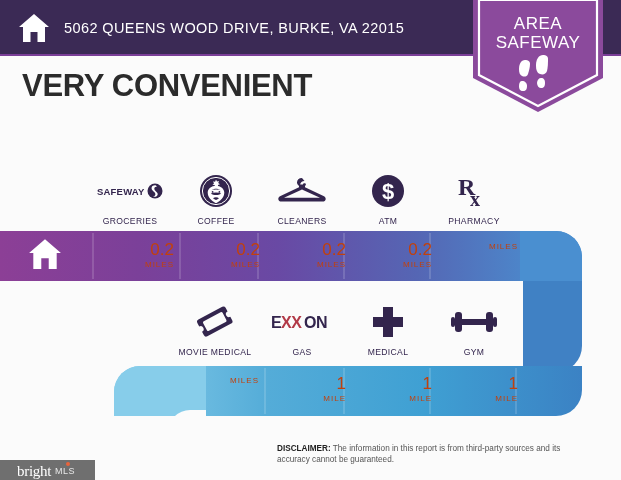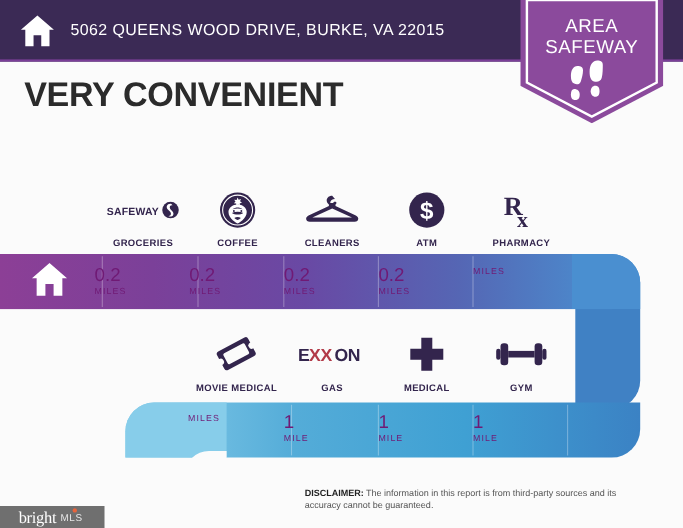--- a/index.html
+++ b/index.html
@@ -48,27 +48,27 @@
     position:absolute;left:23px;top:110px;width:425px;
     font-size:13.4px;line-height:17.5px;color:#4a4a4a;
   }
   .desc .hl{color:#3a9fd6;font-weight:bold;}
 
   
   .iconrow{position:absolute;left:0;width:621px;}
   .icell{position:absolute;text-align:center;}
   .icon-wrap{height:38px;display:flex;align-items:center;justify-content:center;}
   .icaption{
-    margin-top:6px;font-size:8.6px;font-weight:bold;color:#33254d;letter-spacing:.35px;
+    margin-top:6px;font-size:8.6px;font-weight:normal;color:#33254d;letter-spacing:.35px;
     white-space:nowrap;
   }
 
   
   .bars{position:absolute;left:0;top:0;width:621px;height:480px;pointer-events:none;}
-  .barlabel{position:absolute;text-align:left;color:#701a75;}
+  .barlabel{position:absolute;text-align:right;color:#c2410c;}
   .barnum{font-size:17px;line-height:18px;font-weight:400;}
   .barunit{font-size:8px;letter-spacing:1px;margin-top:1px;}
   .bar-home{position:absolute;left:28px;top:238px;width:34px;height:32px;}
   .lr-logo{
     position:absolute;left:12px;top:444px;display:flex;align-items:center;
   }
   .lr-text{margin-left:4px;font-size:17px;color:#5d6670;letter-spacing:-.2px;}
   .bright{
     position:absolute;left:0;top:460px;width:95px;height:22px;background:#6f6f6f;
     display:flex;align-items:center;

